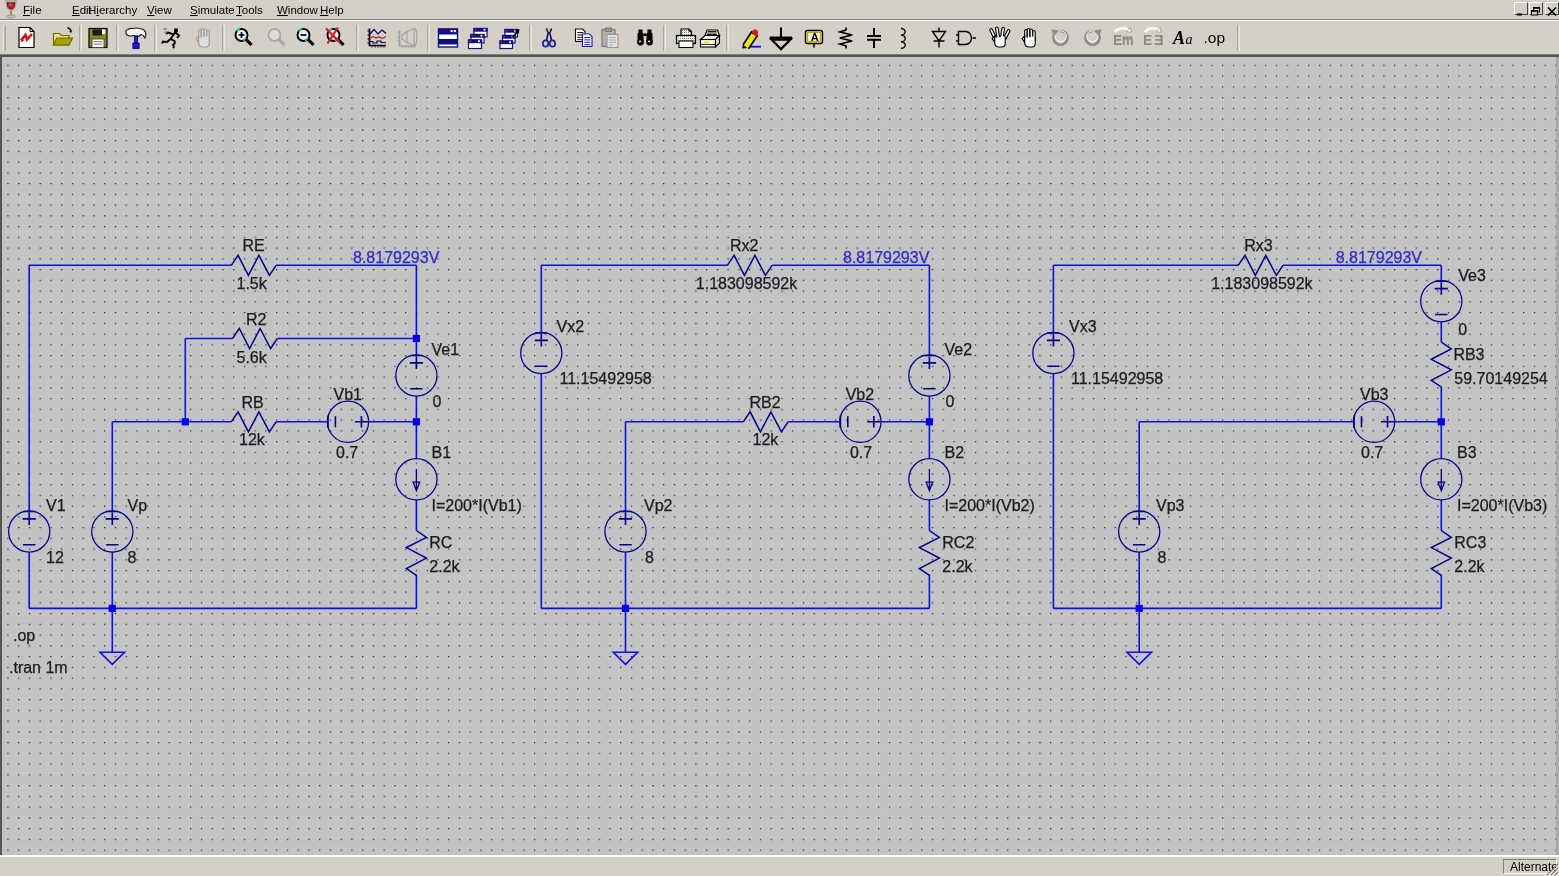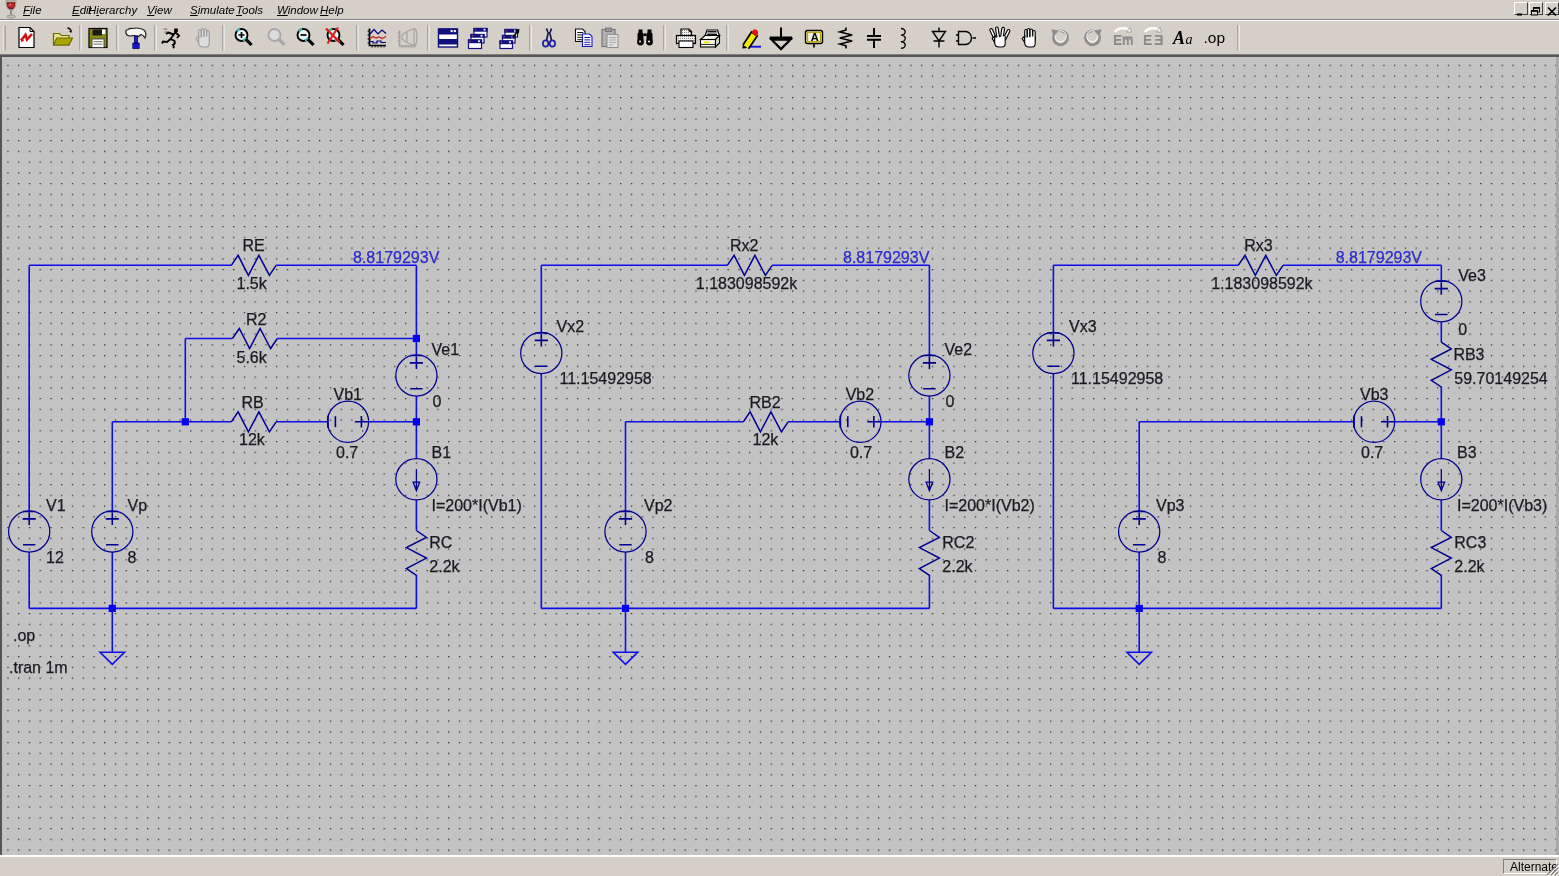--- a/index.html
+++ b/index.html
@@ -1,17 +1,17 @@
 <!DOCTYPE html>
 <html><head><meta charset="utf-8"><title>sc</title><style>
 html,body{margin:0;padding:0;}
 body{position:relative;width:1559px;height:876px;overflow:hidden;background:#d4d0c8;
   font-family:"Liberation Sans",sans-serif;}
 .abs{position:absolute;}
-.menuitem{position:absolute;top:4px;height:14px;font-size:11.5px;color:#000;white-space:pre;font-style:italic;}
+.menuitem{position:absolute;top:4px;height:14px;font-size:11.5px;color:#000;white-space:pre;}
 .menuitem u{text-decoration:underline;}
 .winbtn{position:absolute;top:2px;width:14px;height:13px;background:#d4d0c8;
   border:1px solid;border-color:#ffffff #404040 #404040 #ffffff;box-sizing:border-box;}
 </style></head>
 <body>
 <div class="abs" style="left:0;top:0;width:1559px;height:19px;background:#d4d0c8"></div>
 <svg class="abs" style="left:3px;top:0px" width="16" height="19" viewBox="0 0 16 19">
     <path d="M2.8,0.8 L13.2,0.8 L12.4,6.5 A4.6,5 0 0,1 3.6,6.5 Z" fill="#c4c0b8" stroke="#8a867e" stroke-width="0.7"></path>
     <path d="M3.7,2.2 L12.3,2.2 L11.8,6.5 A4.1,4.4 0 0,1 4.2,6.5 Z" fill="#8c1010"></path>
     <ellipse cx="8" cy="5.4" rx="3.4" ry="2.2" fill="#c03030"></ellipse>

